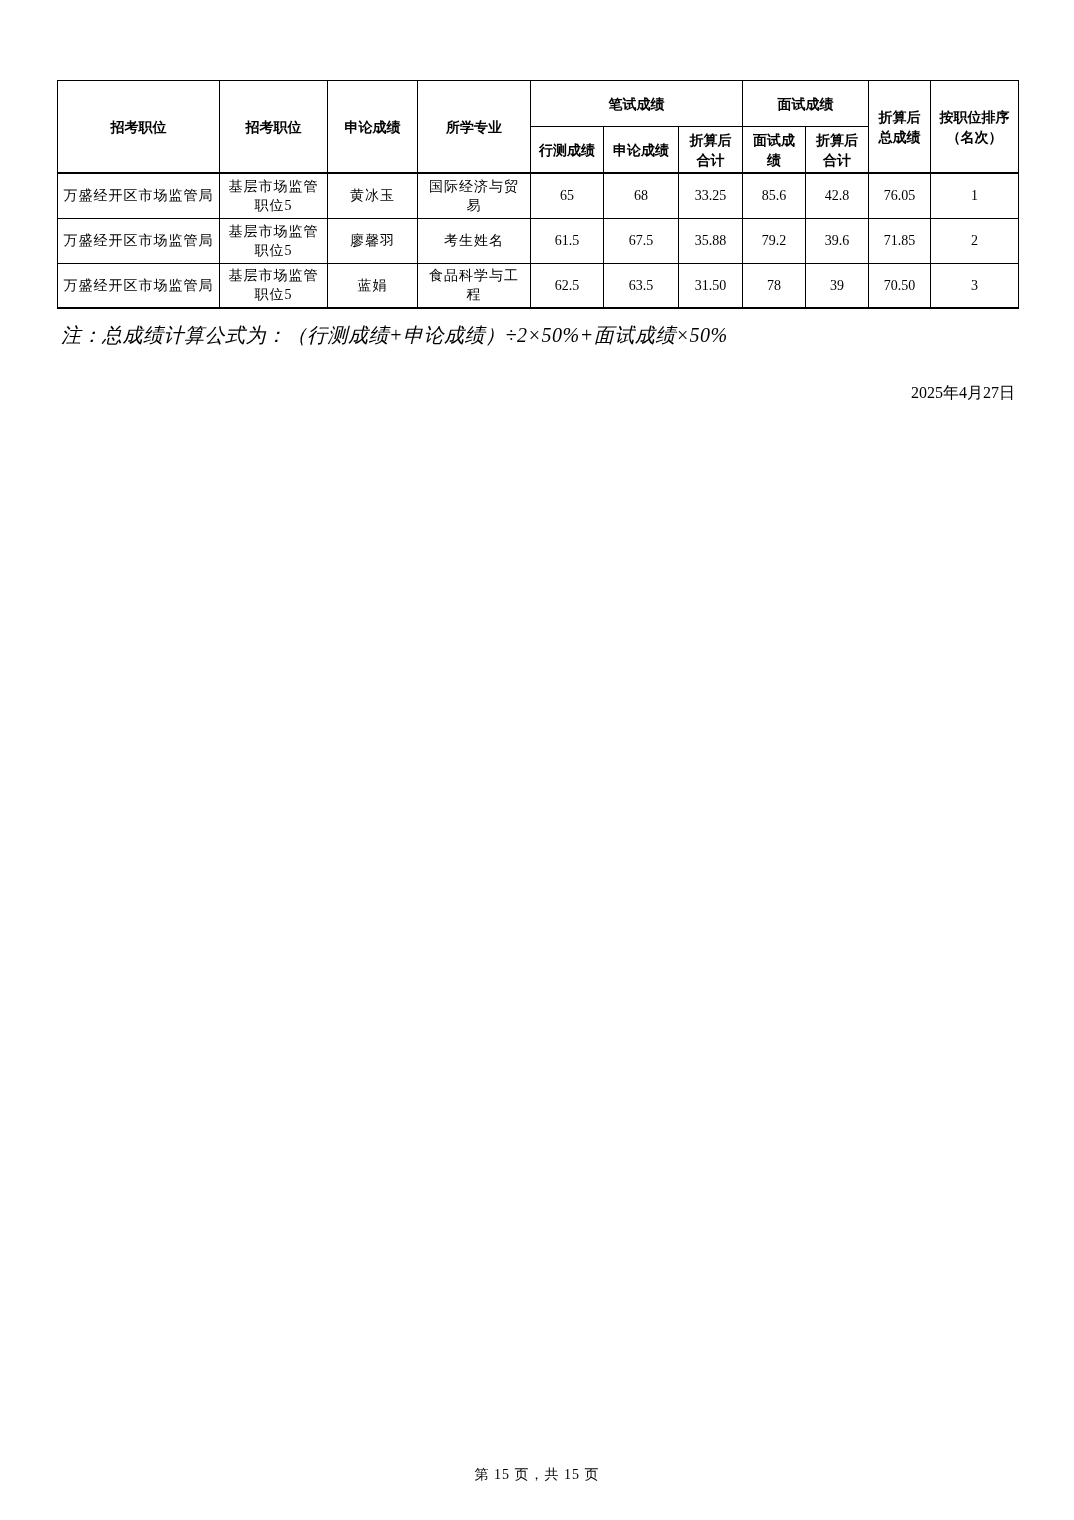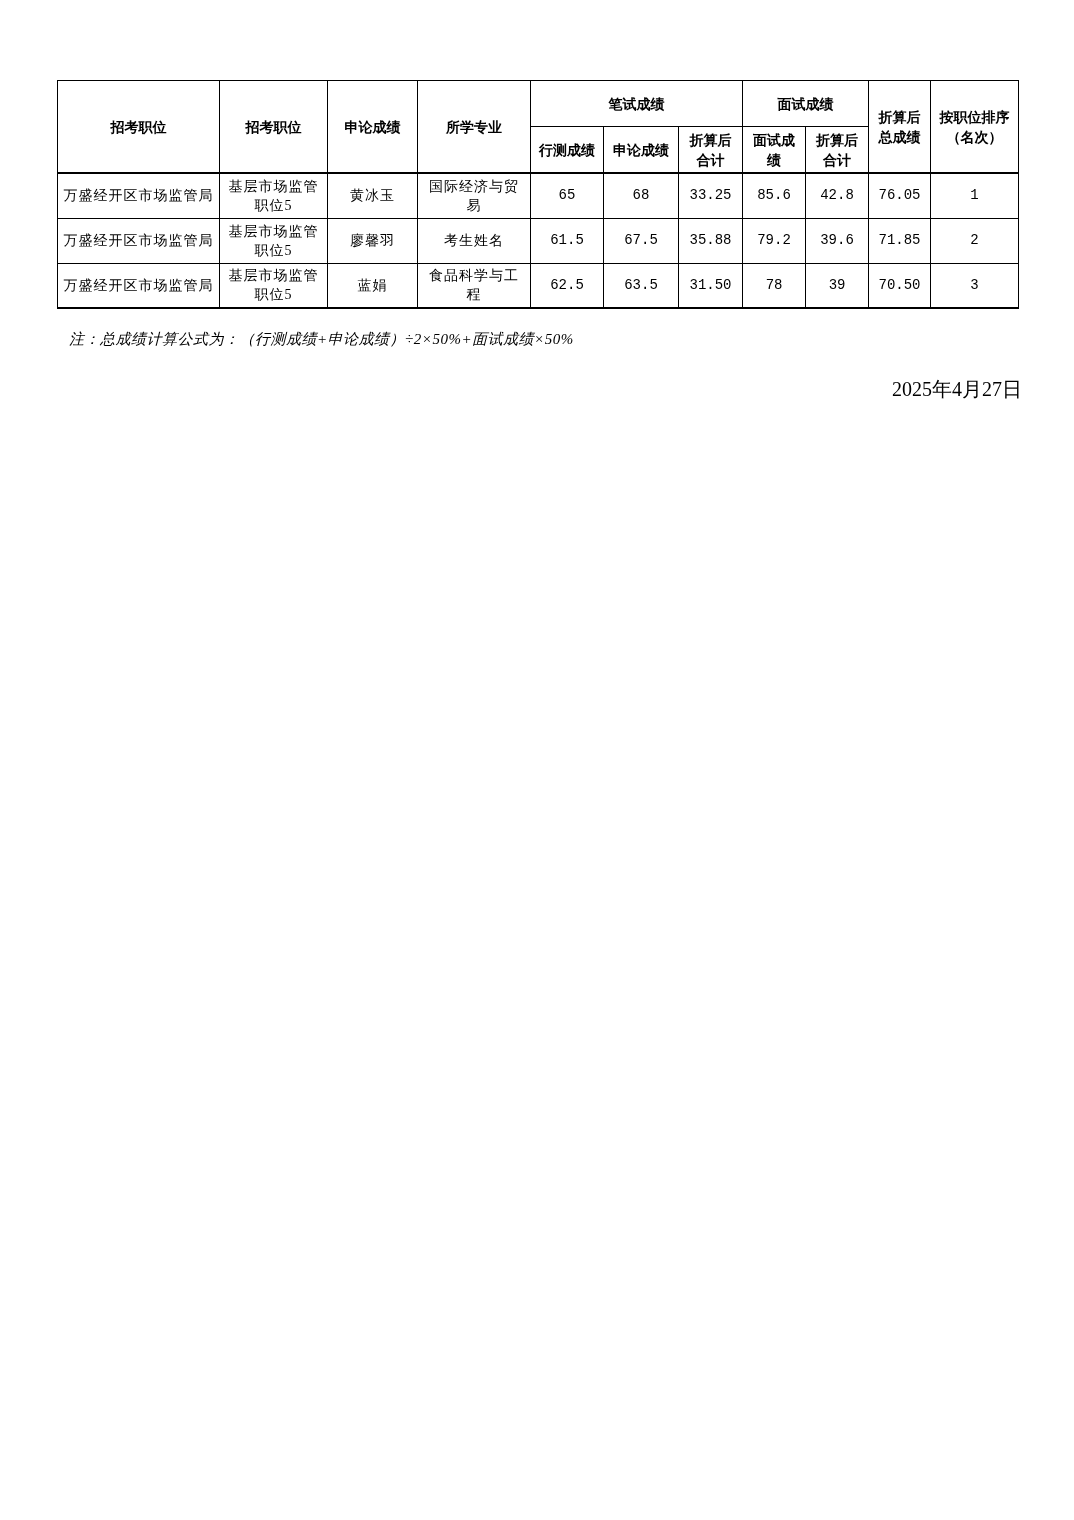--- a/index.html
+++ b/index.html
@@ -51,41 +51,41 @@
   }
   td.c-unit, td.c-pos, td.c-name {
     font-family: "Liberation Serif", "DejaVu Serif", serif;
   }
   td.c-major {
     font-family: Liberation Sans, sans-serif;
     text-align: left;
     padding-left: 5px;
   }
   td.c-num {
-    font-family: Liberation Mono, monospace;
+    font-family: Liberation Serif, serif;
     letter-spacing: 0;
   }
   .note {
     position: absolute;
     left: 57px;
     top: 318px;
-    margin: 12px;
+    margin: 4px;
     font-family: "Liberation Serif", "DejaVu Serif", serif;
     font-style: italic;
-    font-size: 15px;
+    font-size: 20px;
     letter-spacing: 0.5px;
     white-space: nowrap;
   }
   .date {
     position: absolute;
     right: 52px;
     top: 376px;
-    margin: 0;
+    margin: 7px;
     font-family: "Liberation Serif", "DejaVu Serif", serif;
-    font-size: 20px;
+    font-size: 16px;
   }
   .footer {
     position: absolute;
     left: 0;
     top: 1466px;
     width: 100%;
     margin: 0;
     text-align: center;
     font-family: "Liberation Serif", "DejaVu Serif", serif;
     font-size: 14px;
@@ -168,14 +168,15 @@
           <td class="c-num">78</td>
           <td class="c-num">39</td>
           <td class="c-num">70.50</td>
           <td class="c-num">3</td>
         </tr>
       </tbody>
   </table>
 
   <p class="note">注：总成绩计算公式为：（行测成绩+申论成绩）÷2×50%+面试成绩×50%</p>
   <p class="date">2025年4月27日</p>
+  <p class="footer">第 15 页，共 15 页</p>
 
 </div>
 
 </body></html>

